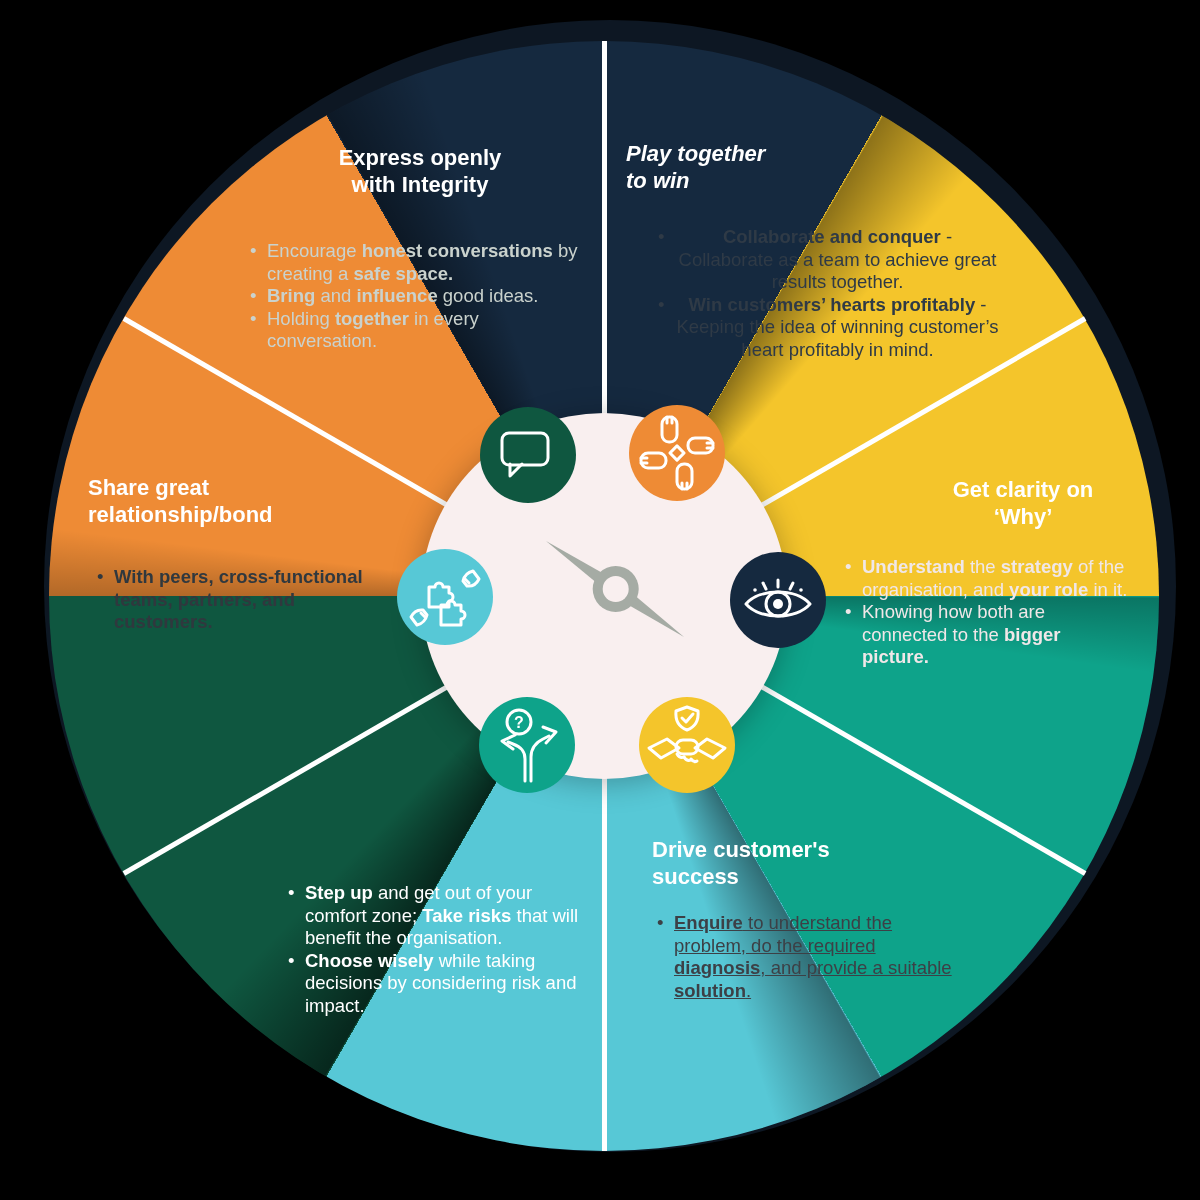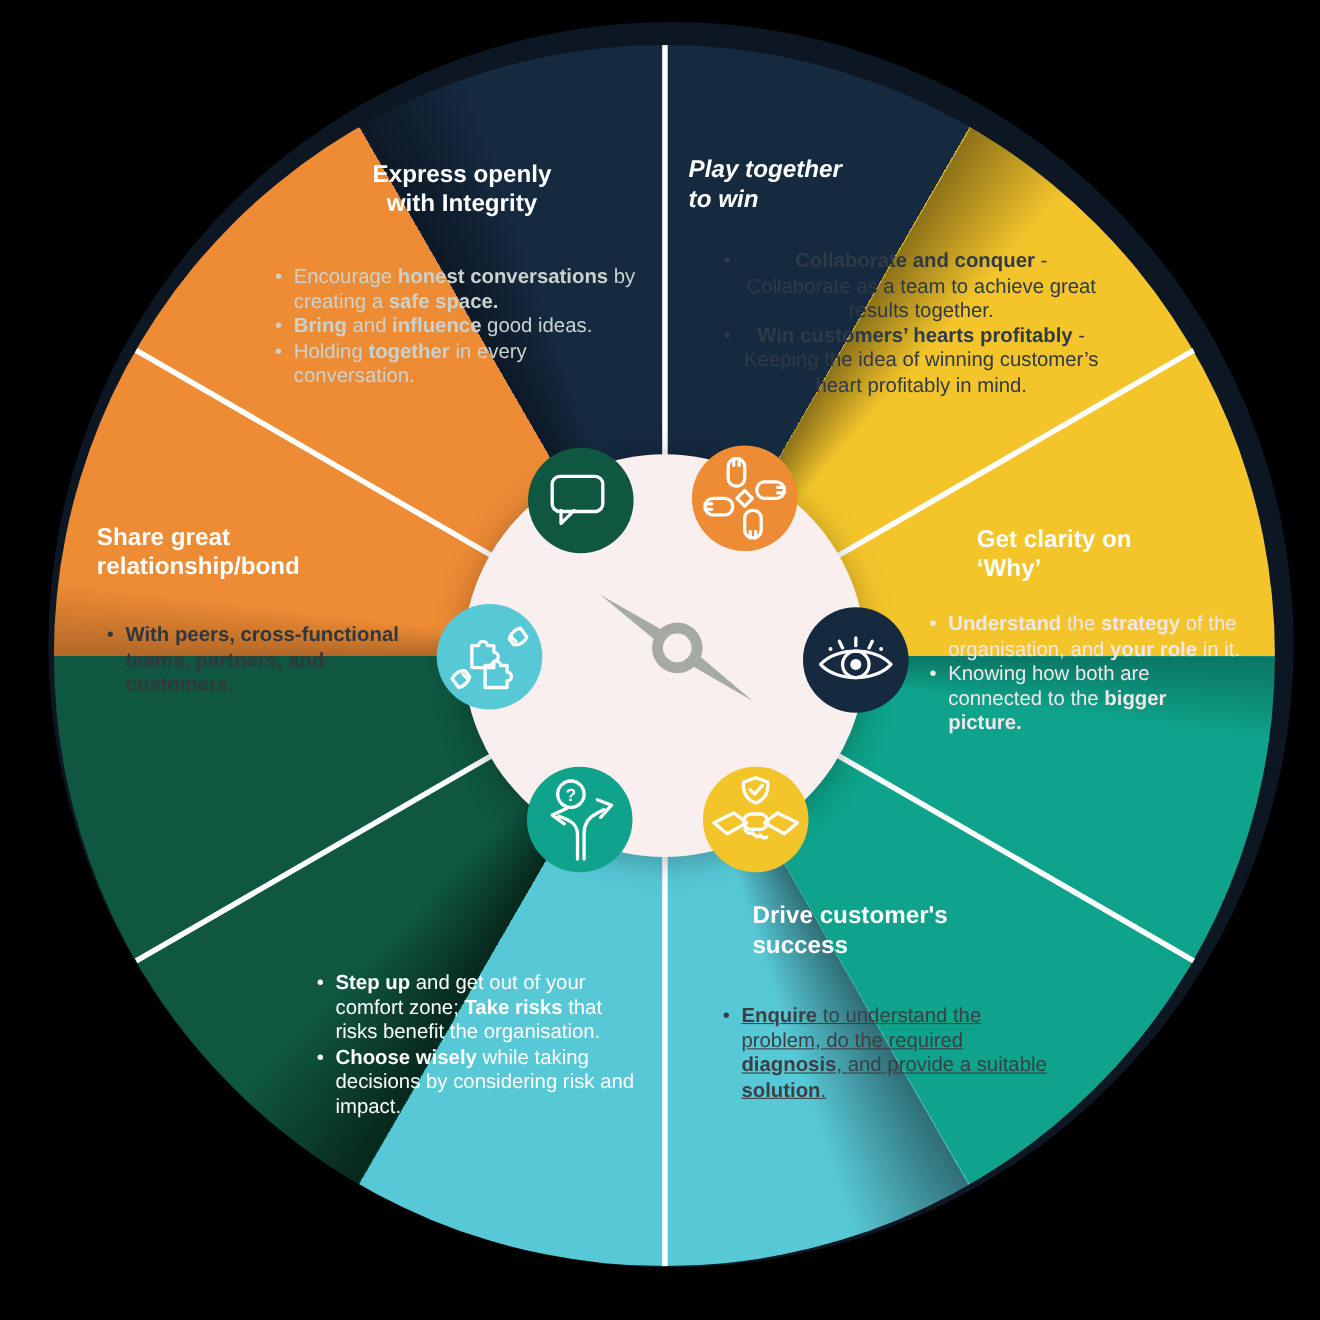--- a/index.html
+++ b/index.html
@@ -31,23 +31,23 @@
   .seg-bullets{position:absolute;list-style:none;margin:0;padding:0 0 0 22px;
                font-size:18.5px;line-height:22.5px;}
   .seg-bullets li{position:relative;}
   .seg-bullets li::before{content:"\2022";position:absolute;left:-17px;}
 
   
   .t-express-openly{left:250px;top:144px;width:340px;text-align:center;}
   .b-express-openly{left:245px;top:240px;width:322px;}
   .t-play-together{left:626px;top:140px;width:330px;font-style:italic;}
   .b-play-together{left:653px;top:226px;width:325px;text-align:center;}
-  .t-get-clarity{left:888px;top:476px;width:270px;}
+  .t-get-clarity{left:888px;top:476px;width:270px;text-align:center;}
   .b-get-clarity{left:840px;top:556px;width:268px;}
-  .t-drive-success{left:652px;top:818px;width:330px;margin-left:32px;}
+  .t-drive-success{left:652px;top:836px;width:330px;}
   .b-drive-success{left:652px;top:912px;width:280px;}
   .t-take-decisions{left:250px;top:797px;width:316px;text-align:center;}
   .b-take-decisions{left:283px;top:882px;width:284px;}
   .t-share-relationship{left:88px;top:474px;width:310px;}
   .b-share-relationship{left:92px;top:566px;width:268px;}
 
   .ic-express-openly{left:480px;top:407px;}
   .ic-play-together{left:629px;top:405px;}
   .ic-get-clarity{left:730px;top:552px;}
   .ic-drive-success{left:639px;top:697px;}
@@ -133,21 +133,21 @@
    <path d="M10 51 l18 -9 l12 9 l-18 10 Z"></path>
           <path d="M86 51 l-18 -9 l-12 9 l18 10 Z"></path>
    <rect x="37" y="43" width="22" height="14" rx="7"></rect>
    <path d="M38 57 q3 5 7 3"></path>
           <path d="M45 60 q3 5 7 3"></path>
           <path d="M52 62 q3 4 6 2"></path>
         </g>
       </svg>
     </div>
     <ul class="seg-bullets b-take-decisions" style="color: rgb(255, 255, 255);">
-      <li><b>Step up</b><span> and get out of your comfort zone; </span><b>Take risks</b><span> that risks benefit the organisation.</span></li>
+      <li><b>Step up</b><span> and get out of your comfort zone; </span><b>Take risks</b><span> that will benefit the organisation.</span></li>
       <li><b>Choose wisely</b><span> while taking decisions by considering risk and impact.</span></li>
     </ul>
     <div class="icon-circle ic-take-decisions" style="background: rgb(14, 163, 138);">
       <svg viewBox="0 0 96 96">
         <g fill="none" stroke="#fff" stroke-width="3" stroke-linecap="round" stroke-linejoin="round">
    <path d="M46 84 V62 C46 54 42 50 34 47 L29 45"></path>
           <path d="M36 38 L23 44 L34 52"></path>
    <path d="M52 84 V60 C52 52 56 46 64 42 L70 39"></path>
           <path d="M64 30 L77 35 L67 46"></path>
    <circle cx="40" cy="25" r="12"></circle>

